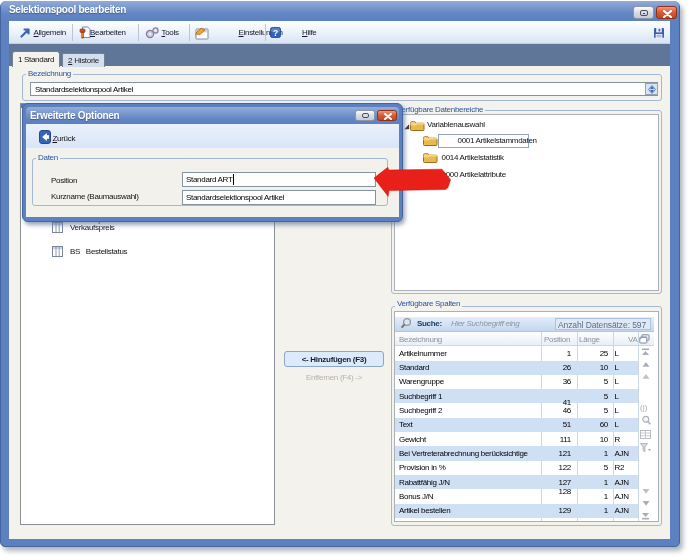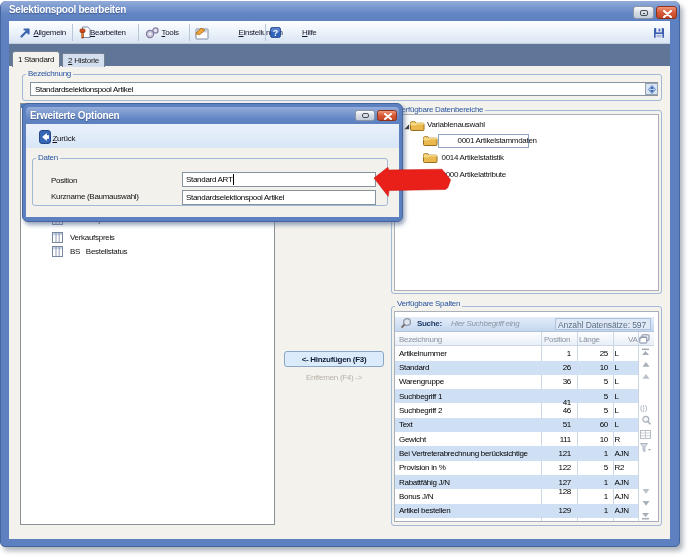--- a/index.html
+++ b/index.html
@@ -118,21 +118,21 @@
   </svg>
 
 <div class="abs white" id="listbox" style="left:20px;top:103px;width:255px;height:422px;"></div>
 <div class="abs" style="left:21px;top:103.5px;width:253px;height:4.5px;background:#4a7ec0;"></div>
 <div class="abs lrow" style="left:52px;top:214px;"><svg width="11" height="11" viewBox="0 0 11 11">
       <rect x="0.5" y="0.5" width="10" height="10" fill="#fff" stroke="#7787a0"></rect>
       <rect x="1" y="1" width="9" height="2.2" fill="#c8d6ea"></rect>
       <line x1="4" y1="1" x2="4" y2="10.5" stroke="#7787a0" stroke-width="0.8"></line>
       <line x1="7.2" y1="1" x2="7.2" y2="10.5" stroke="#7787a0" stroke-width="0.8"></line>
     </svg><span style="position:absolute;left:18px;top:1px;white-space:nowrap;">Einkaufspreis</span></div>
-<div class="abs lrow" style="left:52px;top:232px;"><svg width="11" height="11" viewBox="0 0 11 11">
+<div class="abs lrow" style="left:52px;top:222px;"><svg width="11" height="11" viewBox="0 0 11 11">
       <rect x="0.5" y="0.5" width="10" height="10" fill="#fff" stroke="#7787a0"></rect>
       <rect x="1" y="1" width="9" height="2.2" fill="#c8d6ea"></rect>
       <line x1="4" y1="1" x2="4" y2="10.5" stroke="#7787a0" stroke-width="0.8"></line>
       <line x1="7.2" y1="1" x2="7.2" y2="10.5" stroke="#7787a0" stroke-width="0.8"></line>
     </svg><span style="position:absolute;left:18px;top:1px;white-space:nowrap;">Verkaufspreis</span></div>
 <div class="abs lrow" style="left:52px;top:246px;"><svg width="11" height="11" viewBox="0 0 11 11">
       <rect x="0.5" y="0.5" width="10" height="10" fill="#fff" stroke="#7787a0"></rect>
       <rect x="1" y="1" width="9" height="2.2" fill="#c8d6ea"></rect>
       <line x1="4" y1="1" x2="4" y2="10.5" stroke="#7787a0" stroke-width="0.8"></line>
       <line x1="7.2" y1="1" x2="7.2" y2="10.5" stroke="#7787a0" stroke-width="0.8"></line>

